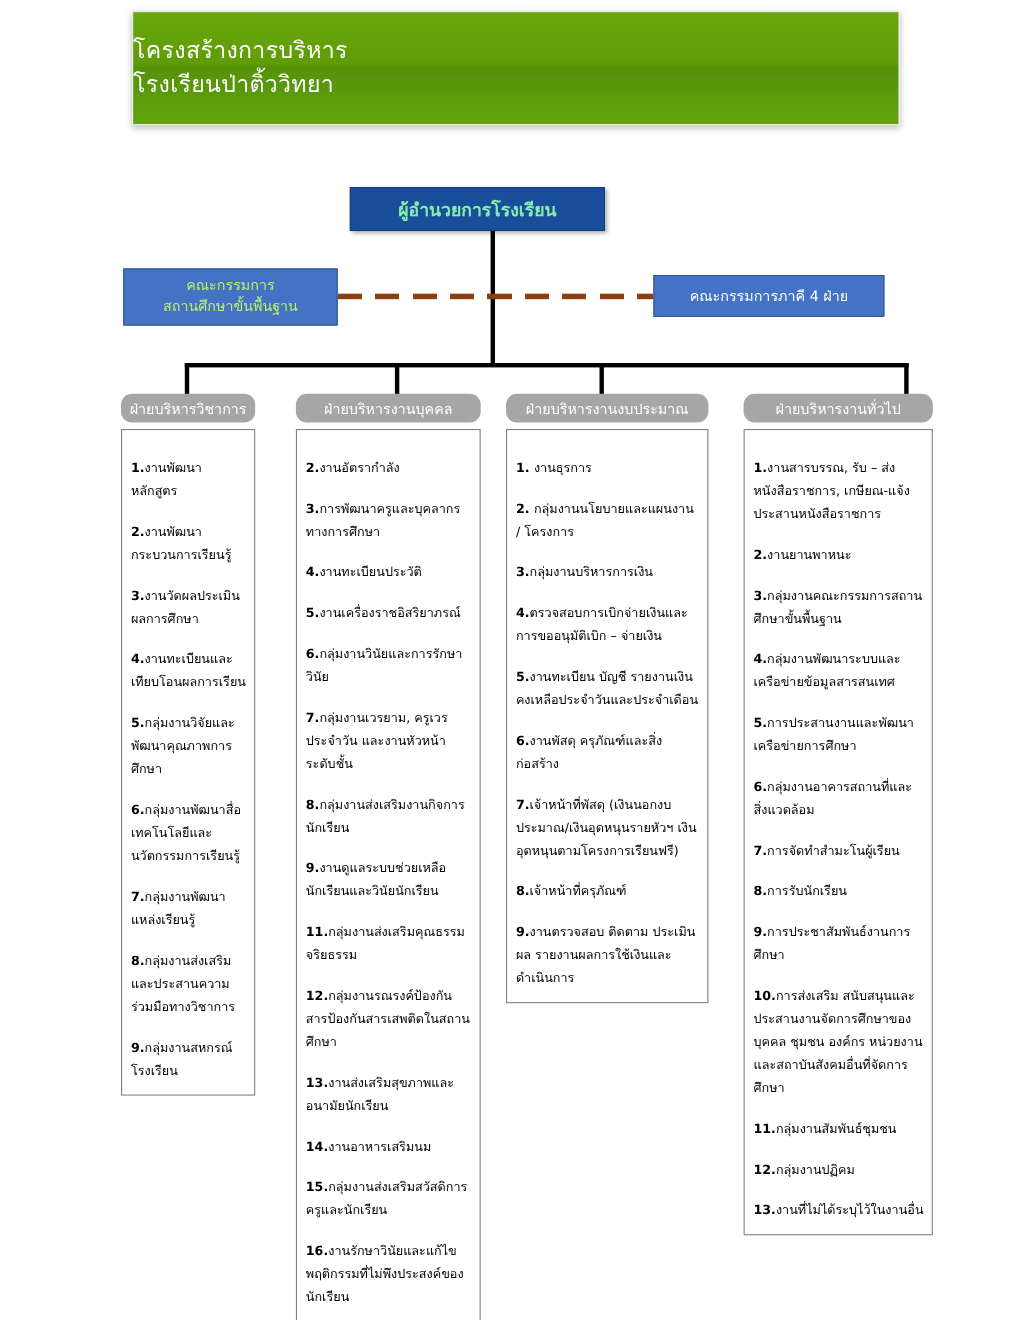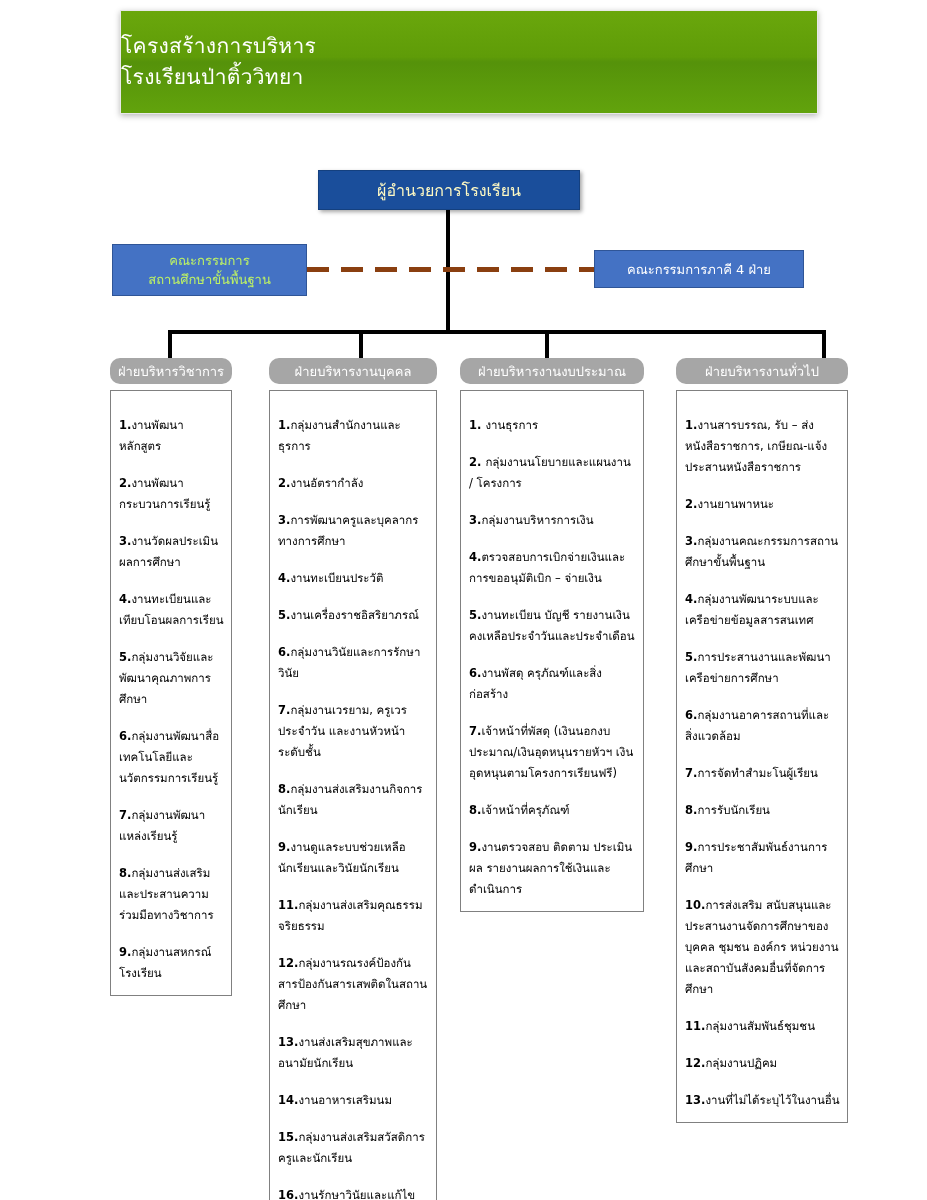--- a/index.html
+++ b/index.html
@@ -35,26 +35,26 @@
     line-height: 31px;
     font-weight: 500;
     text-align: center;
     letter-spacing: 0.3px;
   }
 
   
   .box-director {
     position: absolute;
     left: 318px; top: 170px;
-    width: 262px; height: 40px;
+    width: 232px; height: 40px;
     background: #1a4e9b;
     border: 1px solid #14407f;
     box-shadow: 2px 2px 4px rgba(0,0,0,0.35);
     display: flex; align-items: center; justify-content: center;
-    color: #fef9c3; font-size: 16px;
+    color: #86efac; font-size: 16px; font-weight: bold;
   }
   .box-committee-left {
     position: absolute;
     left: 112px; top: 244px;
     width: 195px; height: 52px;
     background: #4472c4;
     border: 1px solid #2f5597;
     display: flex; align-items: center; justify-content: center;
     flex-direction: column;
     color: #bef264; font-size: 13px; line-height: 19px;
@@ -182,21 +182,20 @@
         <li><span class="num">8.</span>กลุ่มงานส่งเสริมและประสานความร่วมมือทางวิชาการ</li>
         <li><span class="num">9.</span>กลุ่มงานสหกรณ์โรงเรียน</li>
       </ol>
   </div>
 </div>
 
 <div class="col col2">
   <div class="col-head">ฝ่ายบริหารงานบุคคล</div>
   <div class="col-body">
     <ol>
-        <li><span class="num">1.</span>กลุ่มงานสำนักงานและธุรการ</li>
         <li><span class="num">2.</span>งานอัตรากำลัง</li>
         <li><span class="num">3.</span>การพัฒนาครูและบุคลากรทางการศึกษา</li>
         <li><span class="num">4.</span>งานทะเบียนประวัติ</li>
         <li><span class="num">5.</span>งานเครื่องราชอิสริยาภรณ์</li>
         <li><span class="num">6.</span>กลุ่มงานวินัยและการรักษาวินัย</li>
         <li><span class="num">7.</span>กลุ่มงานเวรยาม, ครูเวรประจำวัน และงานหัวหน้าระดับชั้น</li>
         <li><span class="num">8.</span>กลุ่มงานส่งเสริมงานกิจการนักเรียน</li>
         <li><span class="num">9.</span>งานดูแลระบบช่วยเหลือนักเรียนและวินัยนักเรียน</li>
         <li><span class="num">11.</span>กลุ่มงานส่งเสริมคุณธรรมจริยธรรม</li>
         <li><span class="num">12.</span>กลุ่มงานรณรงค์ป้องกันสารป้องกันสารเสพติดในสถานศึกษา</li>

